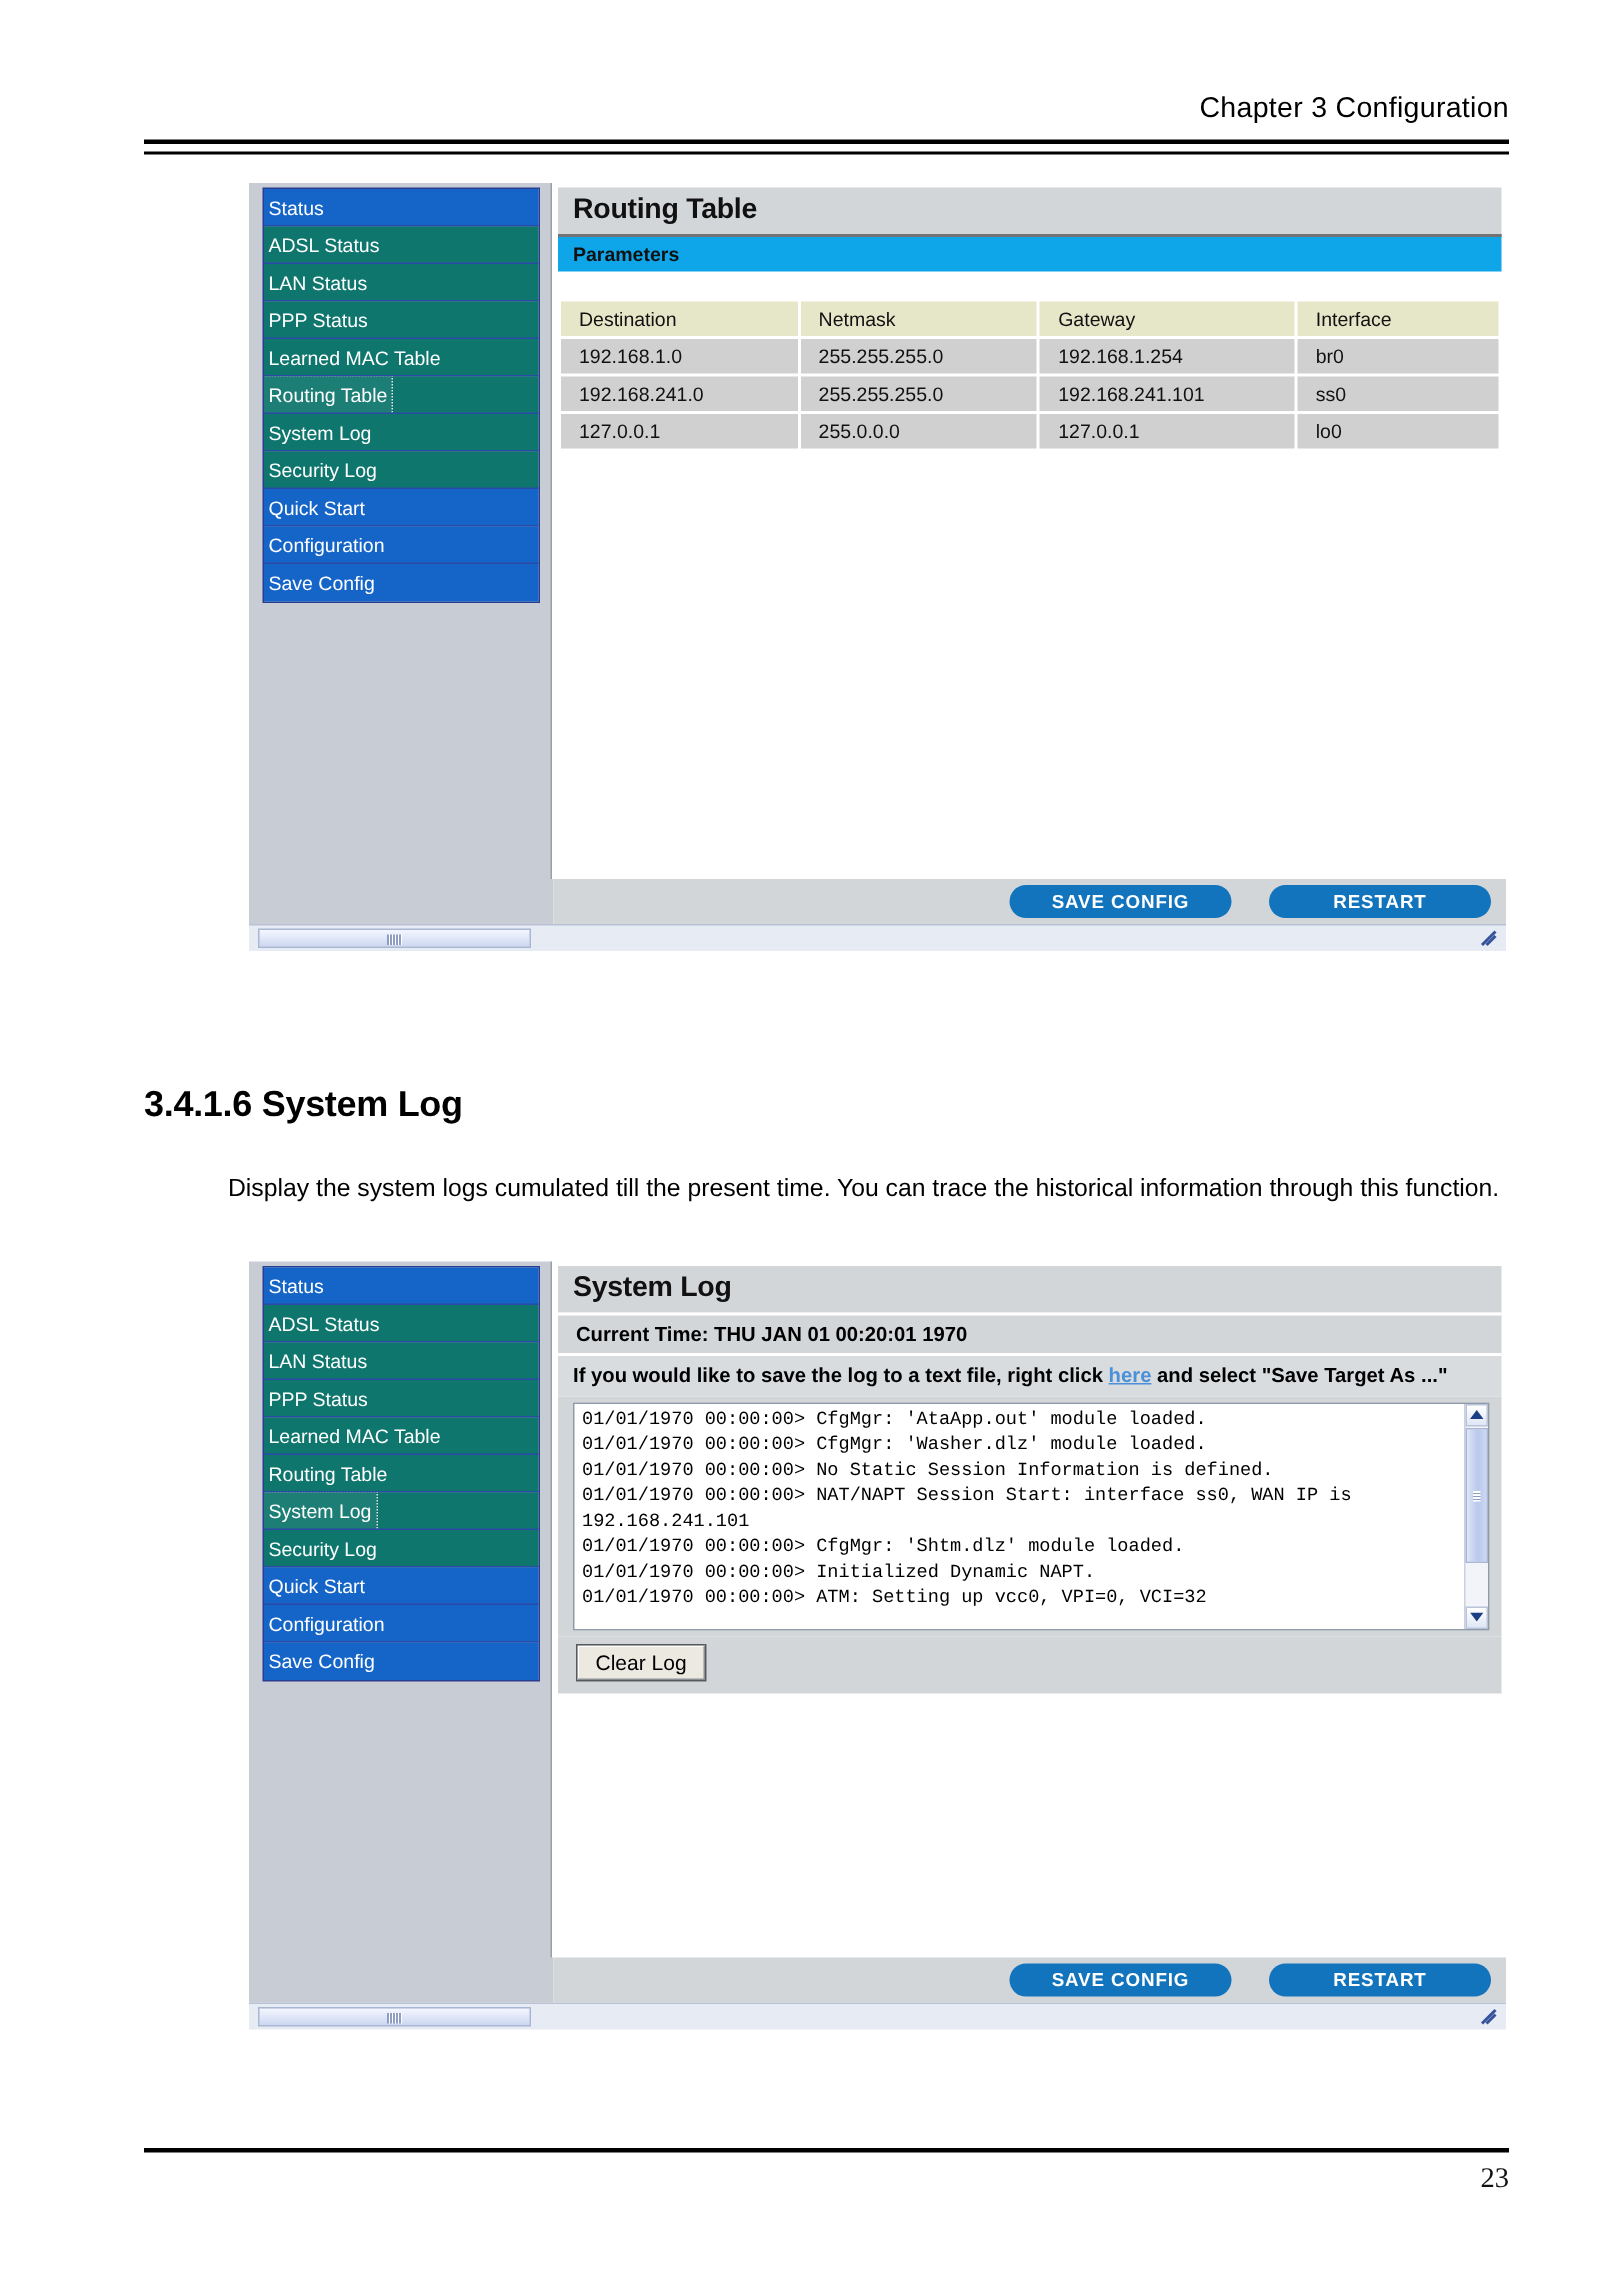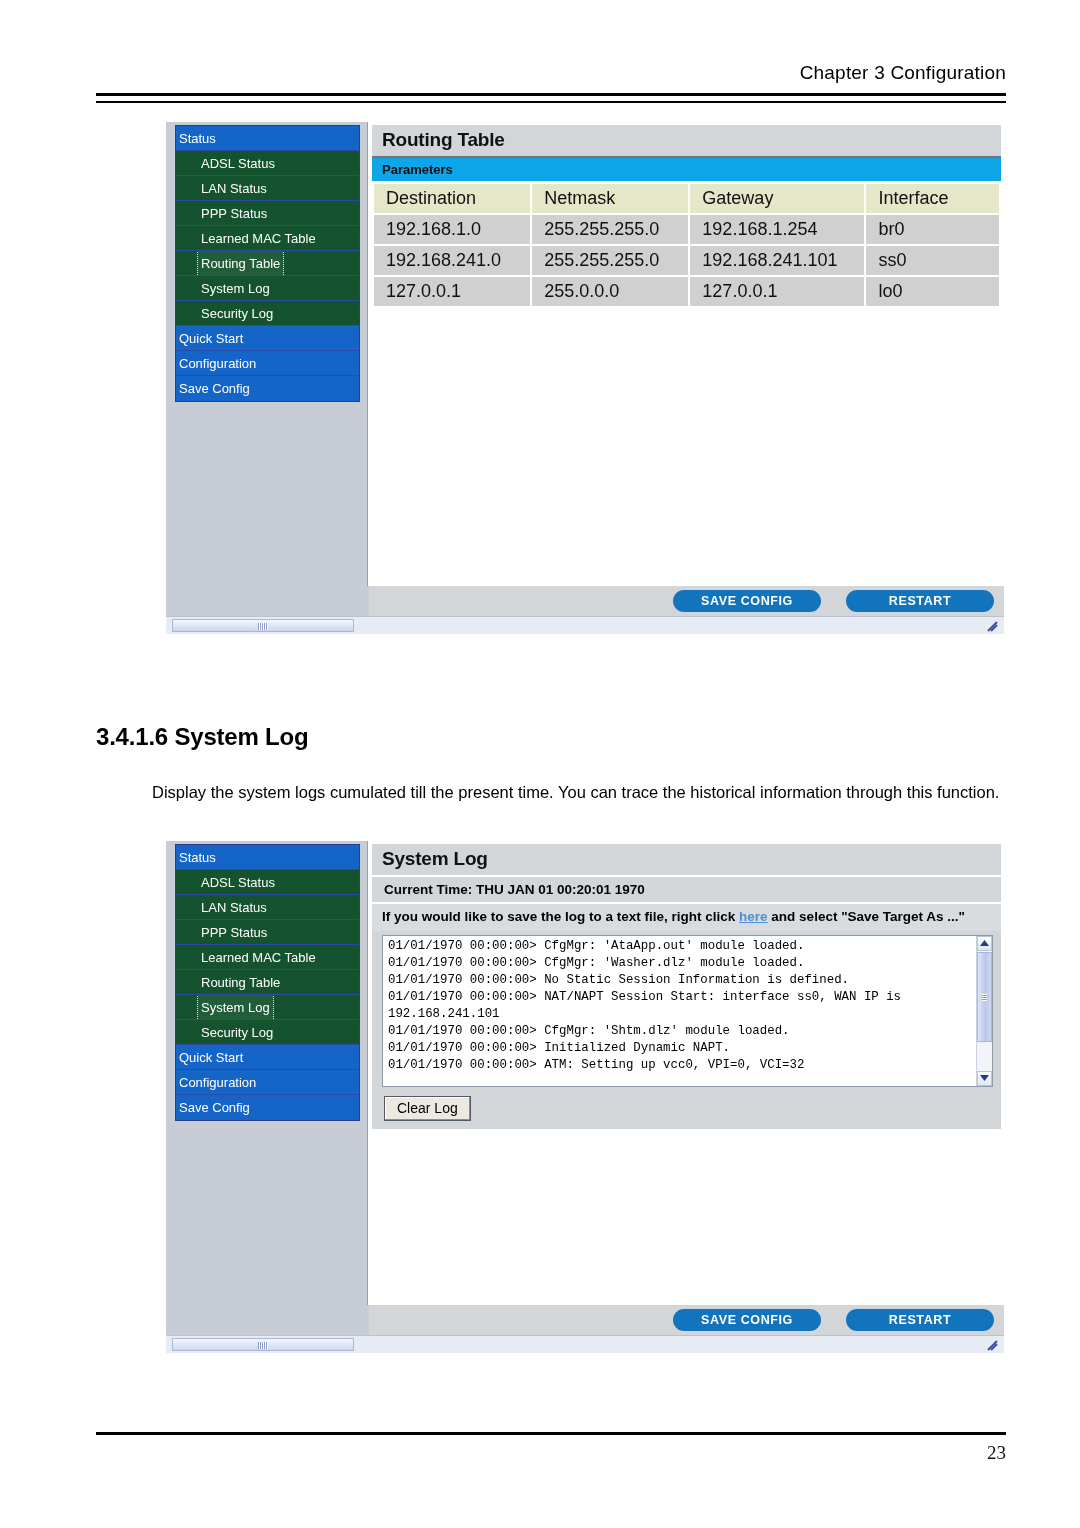--- a/index.html
+++ b/index.html
@@ -114,22 +114,21 @@
     white-space: nowrap;
     border-bottom: 1px solid #2c49a8;
     box-sizing: border-box;
     overflow: hidden;
   }
   .menu-item:last-child { border-bottom: none; }
   .menu-item.level-0 {
     background: #1565c8;
   }
   .menu-item.level-1 {
-    background: #14532d;
-    padding-left: 22px;
+    background: #0f766e;
   }
   .menu-item .label-box {
     display: inline-block;
     padding: 0 3px;
   }
   .menu-item.focused .label-box {
     outline: 1px dotted #e8e8e8;
     background: rgba(255,255,255,.06);
   }
 
@@ -163,22 +162,22 @@
     padding: 4px 10px 4px 10px;
     border-top: 2px solid #737373;
     color: #111;
   }
 
   
   table.rt {
     border-collapse: separate;
     border-spacing: 2px;
     width: 100%;
-    margin-top: 1px;
-    font-size: 18px;
+    margin-top: 18px;
+    font-size: 13px;
   }
   table.rt th {
     background: #e6e6c8;
     font-weight: normal;
     text-align: left;
     padding: 4px 0 4px 12px;
     color: #111;
     white-space: nowrap;
   }
   table.rt td {

